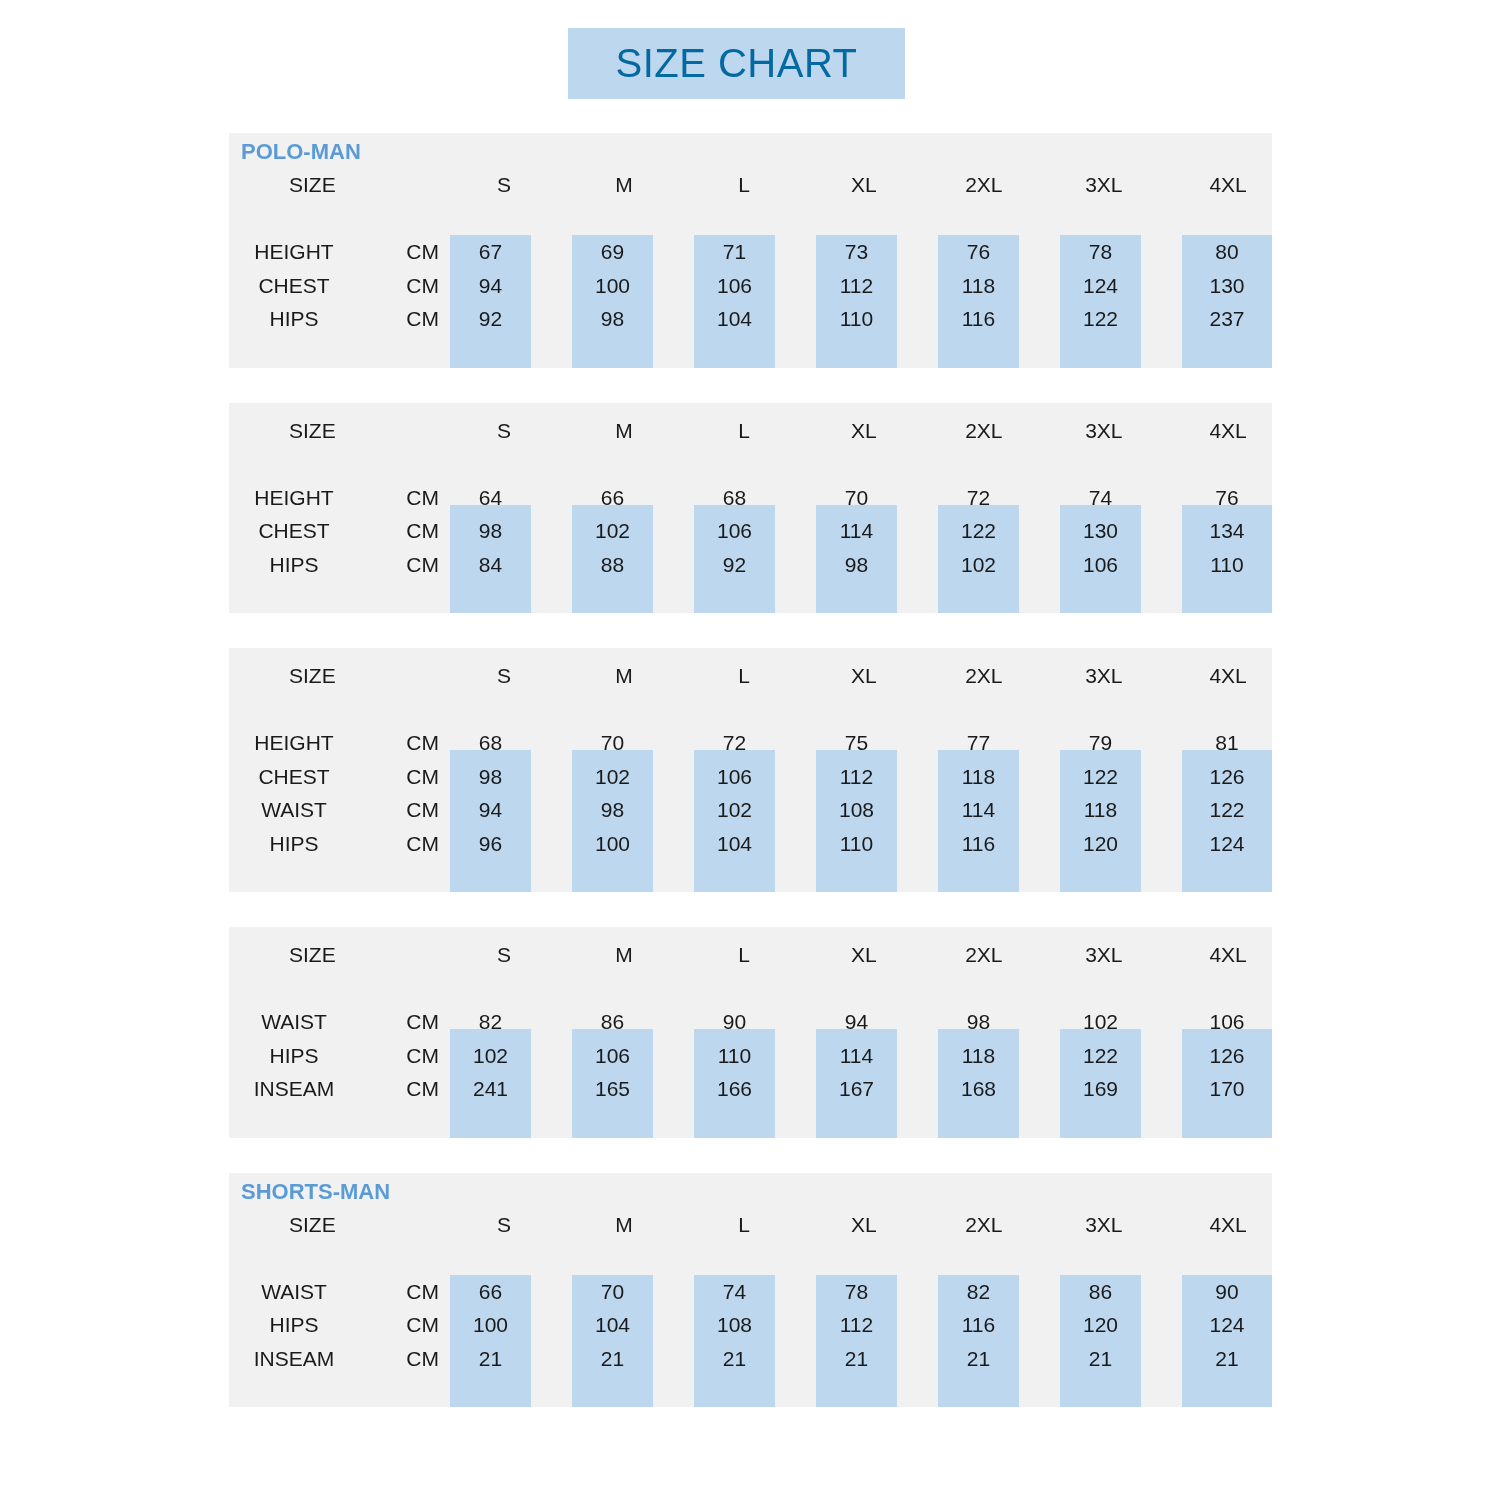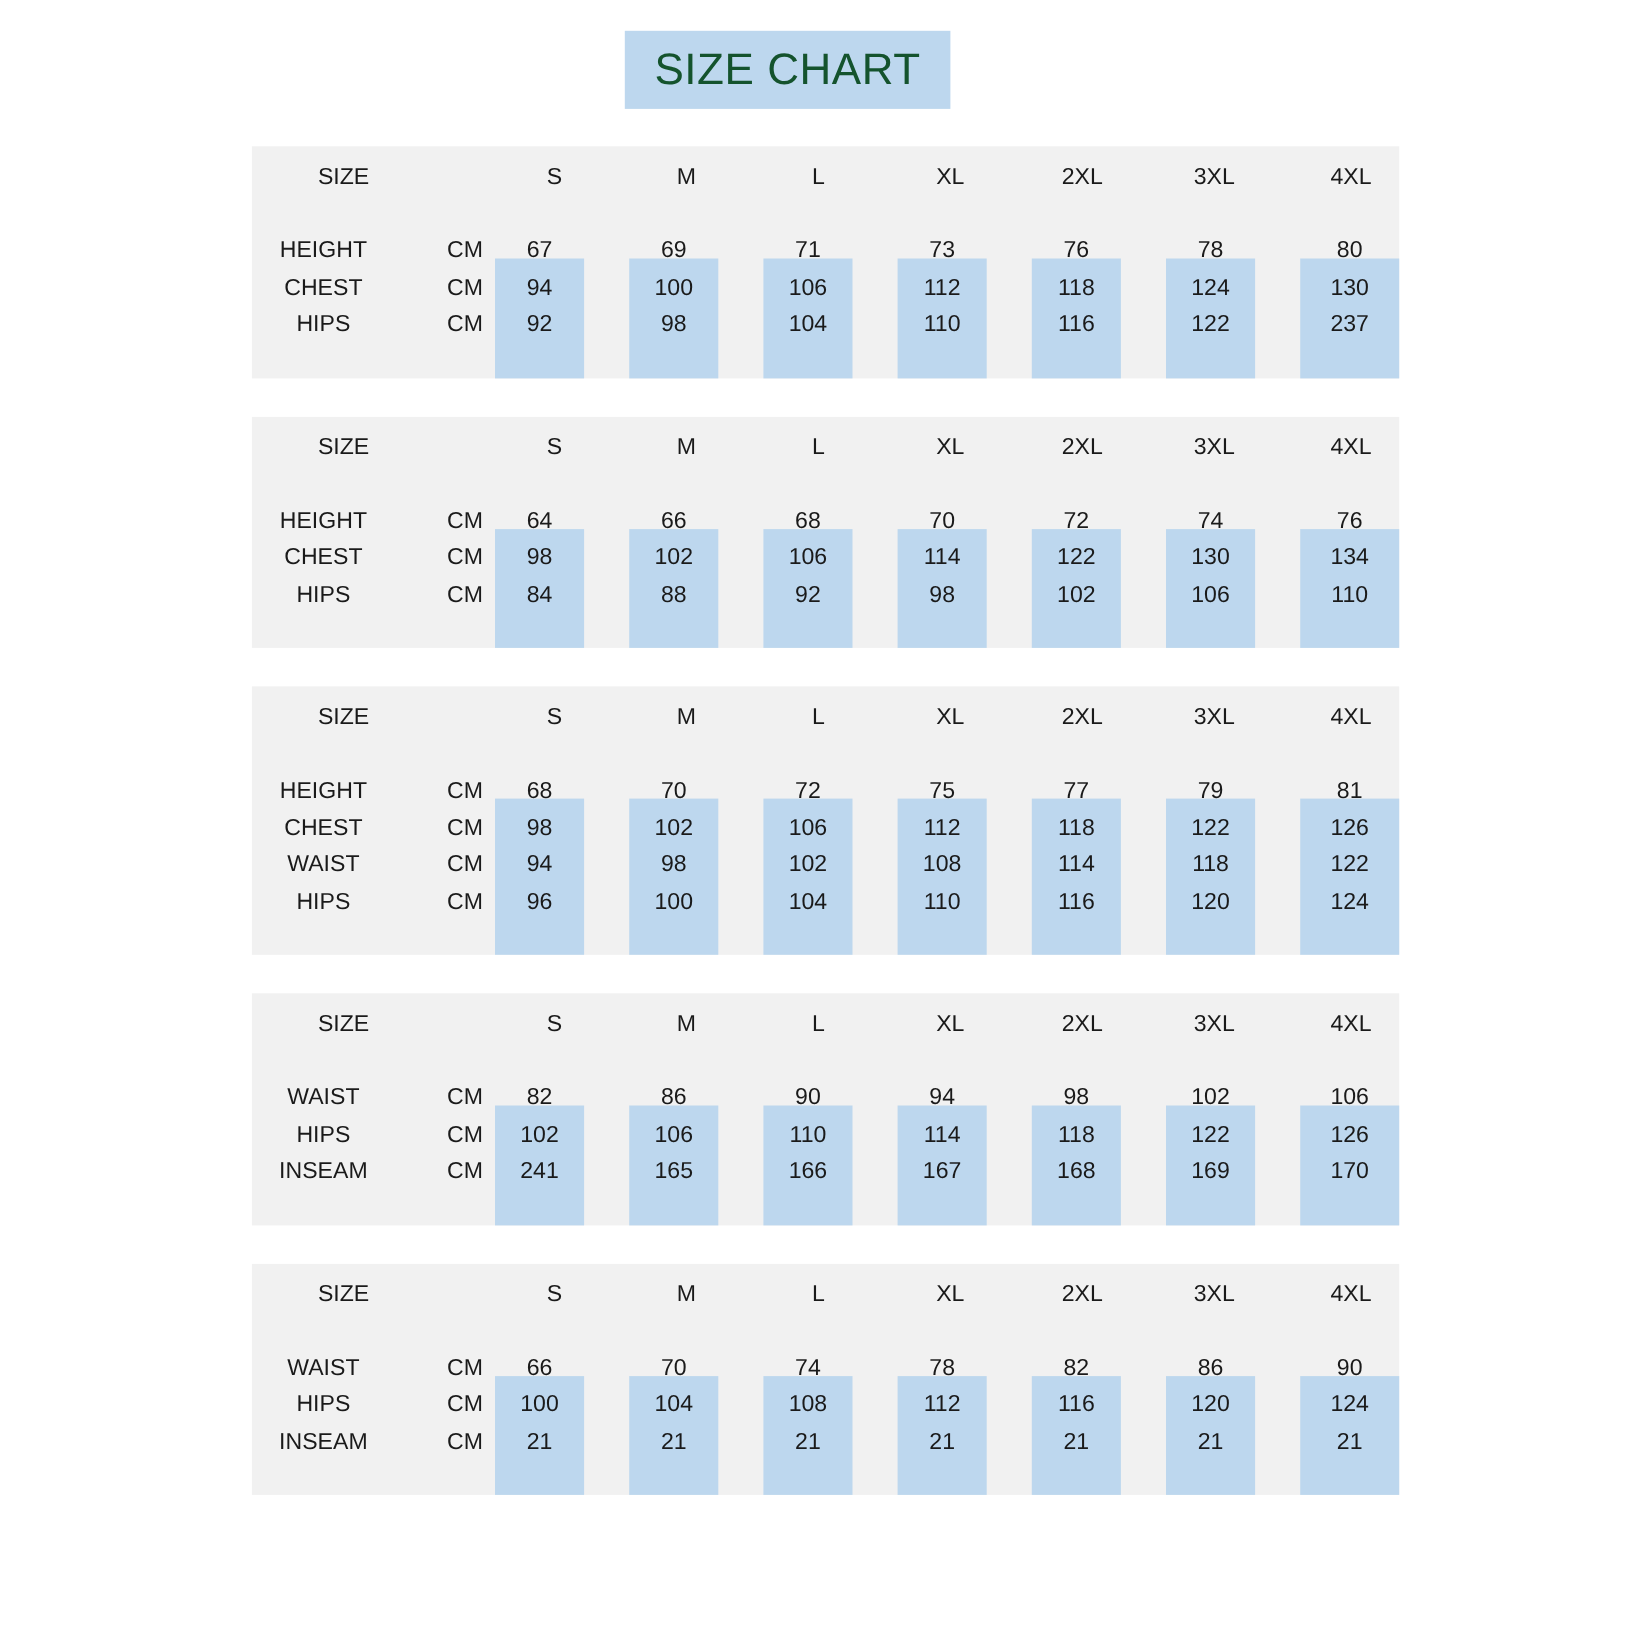--- a/index.html
+++ b/index.html
@@ -14,26 +14,26 @@
     width:1500px;height:1500px;
     background:#ffffff;
     font-family:"Liberation Sans", sans-serif;
     color:var(--text);
     position:relative;
     overflow:hidden;
   }
   .title-box{
     position:absolute;
     left:568px;top:28px;
-    width:296px;height:71px;
+    width:337px;height:71px;
     background:var(--cell-blue);
     display:flex;align-items:center;justify-content:center;
     font-size:40px;
     letter-spacing:0.5px;
-    color:#14532d;
+    color:#0369a1;
   }
   .sections{
     position:absolute;
     left:229px;top:133px;
     width:1043px;
   }
   .section{
     position:relative;
     background:var(--section-bg);
     margin-bottom:35px;
@@ -88,20 +88,21 @@
 
 <div class="sections">
     <div class="section">
       <div class="stripe" style="left: 221px;"></div>
       <div class="stripe" style="left: 343px;"></div>
       <div class="stripe" style="left: 465px;"></div>
       <div class="stripe" style="left: 587px;"></div>
       <div class="stripe" style="left: 709px;"></div>
       <div class="stripe" style="left: 831px;"></div>
       <div class="stripe last" style="left: 953px;"></div>
+      <div class="section-title">POLO-MAN</div>
       <div class="row size-row">
         <div class="c-label">SIZE</div>
         <div class="c-unit"></div>
         <div class="c-val first">S</div>
         <div class="c-val">M</div>
         <div class="c-val">L</div>
         <div class="c-val">XL</div>
         <div class="c-val">2XL</div>
         <div class="c-val">3XL</div>
         <div class="c-val last">4XL</div>
@@ -319,20 +320,21 @@
       </div>
     </div>
     <div class="section">
       <div class="stripe" style="left: 221px;"></div>
       <div class="stripe" style="left: 343px;"></div>
       <div class="stripe" style="left: 465px;"></div>
       <div class="stripe" style="left: 587px;"></div>
       <div class="stripe" style="left: 709px;"></div>
       <div class="stripe" style="left: 831px;"></div>
       <div class="stripe last" style="left: 953px;"></div>
+      <div class="section-title">SHORTS-MAN</div>
       <div class="row size-row">
         <div class="c-label">SIZE</div>
         <div class="c-unit"></div>
         <div class="c-val first">S</div>
         <div class="c-val">M</div>
         <div class="c-val">L</div>
         <div class="c-val">XL</div>
         <div class="c-val">2XL</div>
         <div class="c-val">3XL</div>
         <div class="c-val last">4XL</div>

